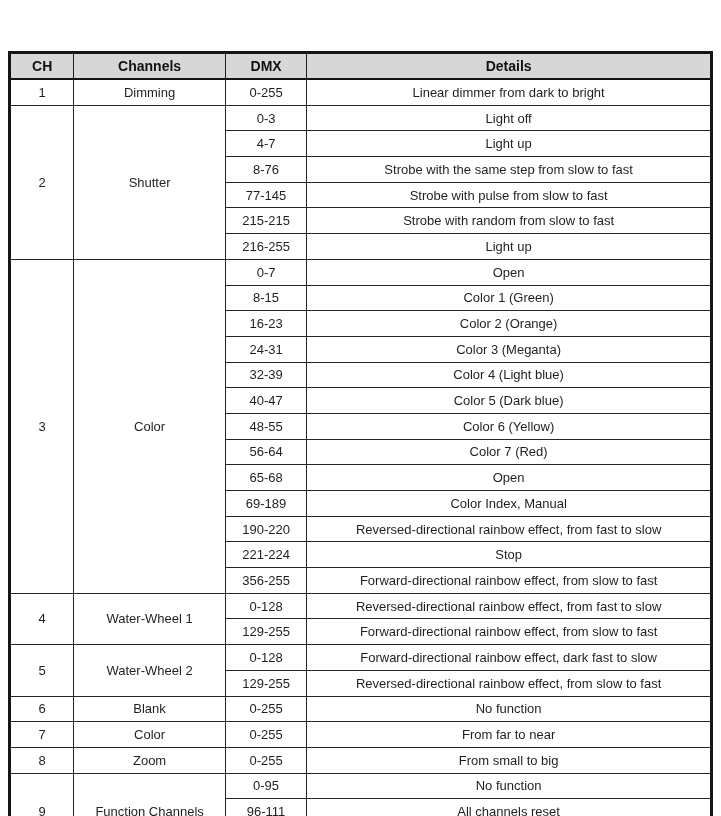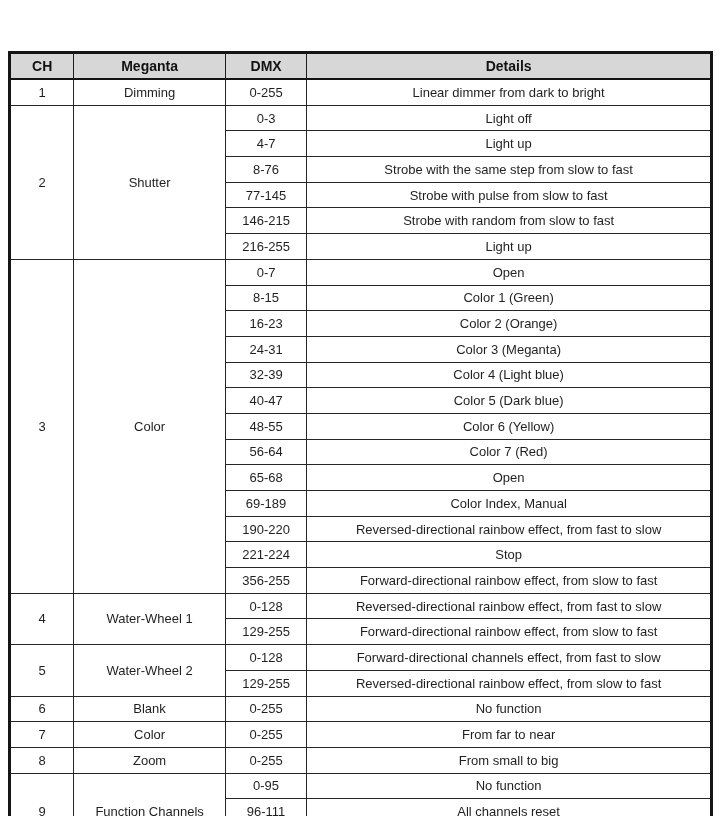--- a/index.html
+++ b/index.html
@@ -61,21 +61,21 @@
   <table class="dmx-table">
     <colgroup>
       <col class="c-ch">
       <col class="c-fn">
       <col class="c-dmx">
       <col class="c-det">
     </colgroup>
     <thead>
       <tr>
         <th>CH</th>
-        <th>Meganta</th>
+        <th>Channels</th>
         <th>DMX</th>
         <th>Details</th>
       </tr>
     </thead>
     <tbody>
         <tr class="group-start">
           <td rowspan="1">1</td>
           <td rowspan="1">Dimming</td>
           <td>0-255</td>
           <td>Linear dimmer from dark to bright</td>
@@ -92,21 +92,21 @@
         </tr>
         <tr>
           <td>8-76</td>
           <td>Strobe with the same step from slow to fast</td>
         </tr>
         <tr>
           <td>77-145</td>
           <td>Strobe with pulse from slow to fast</td>
         </tr>
         <tr>
-          <td>146-215</td>
+          <td>215-215</td>
           <td>Strobe with random from slow to fast</td>
         </tr>
         <tr>
           <td>216-255</td>
           <td>Light up</td>
         </tr>
         <tr class="group-start">
           <td rowspan="13">3</td>
           <td rowspan="13">Color</td>
           <td>0-7</td>
@@ -167,21 +167,21 @@
           <td>Reversed-directional rainbow effect, from fast  to slow</td>
         </tr>
         <tr>
           <td>129-255</td>
           <td>Forward-directional rainbow effect, from slow to fast</td>
         </tr>
         <tr class="group-start">
           <td rowspan="2">5</td>
           <td rowspan="2">Water-Wheel 2</td>
           <td>0-128</td>
-          <td>Forward-directional channels effect, from fast  to slow</td>
+          <td>Forward-directional rainbow effect, dark fast  to slow</td>
         </tr>
         <tr>
           <td>129-255</td>
           <td>Reversed-directional rainbow effect, from slow to fast</td>
         </tr>
         <tr class="group-start">
           <td rowspan="1">6</td>
           <td rowspan="1">Blank</td>
           <td>0-255</td>
           <td>No function</td>

